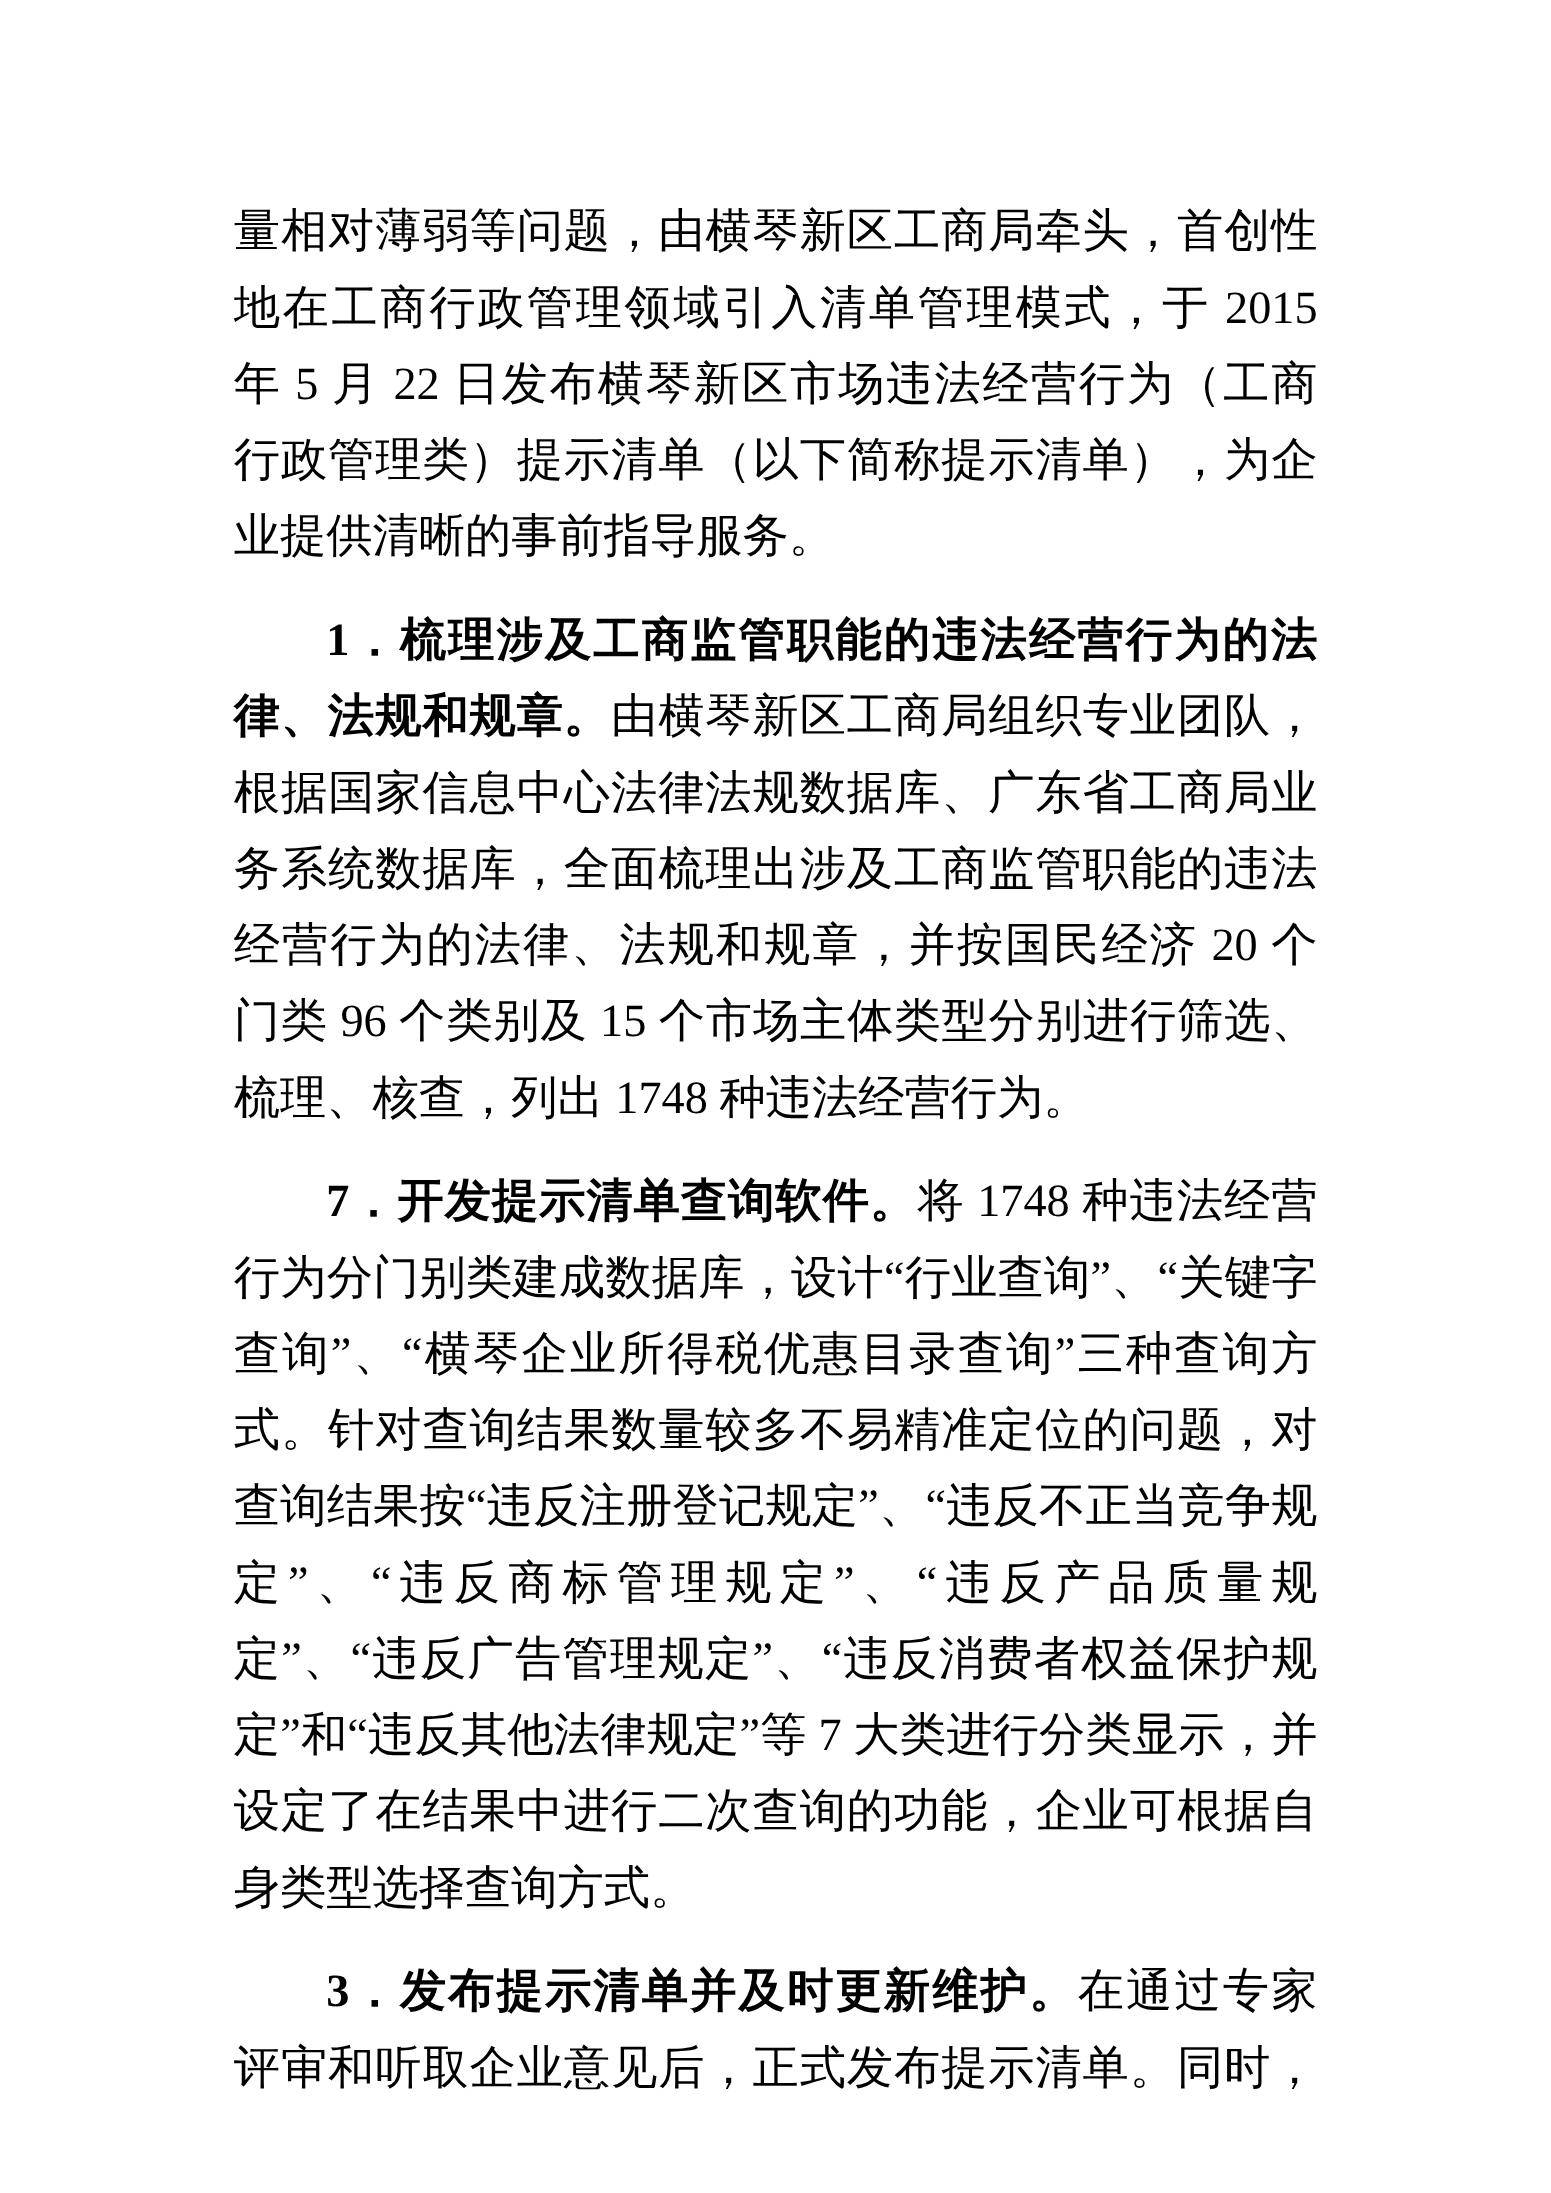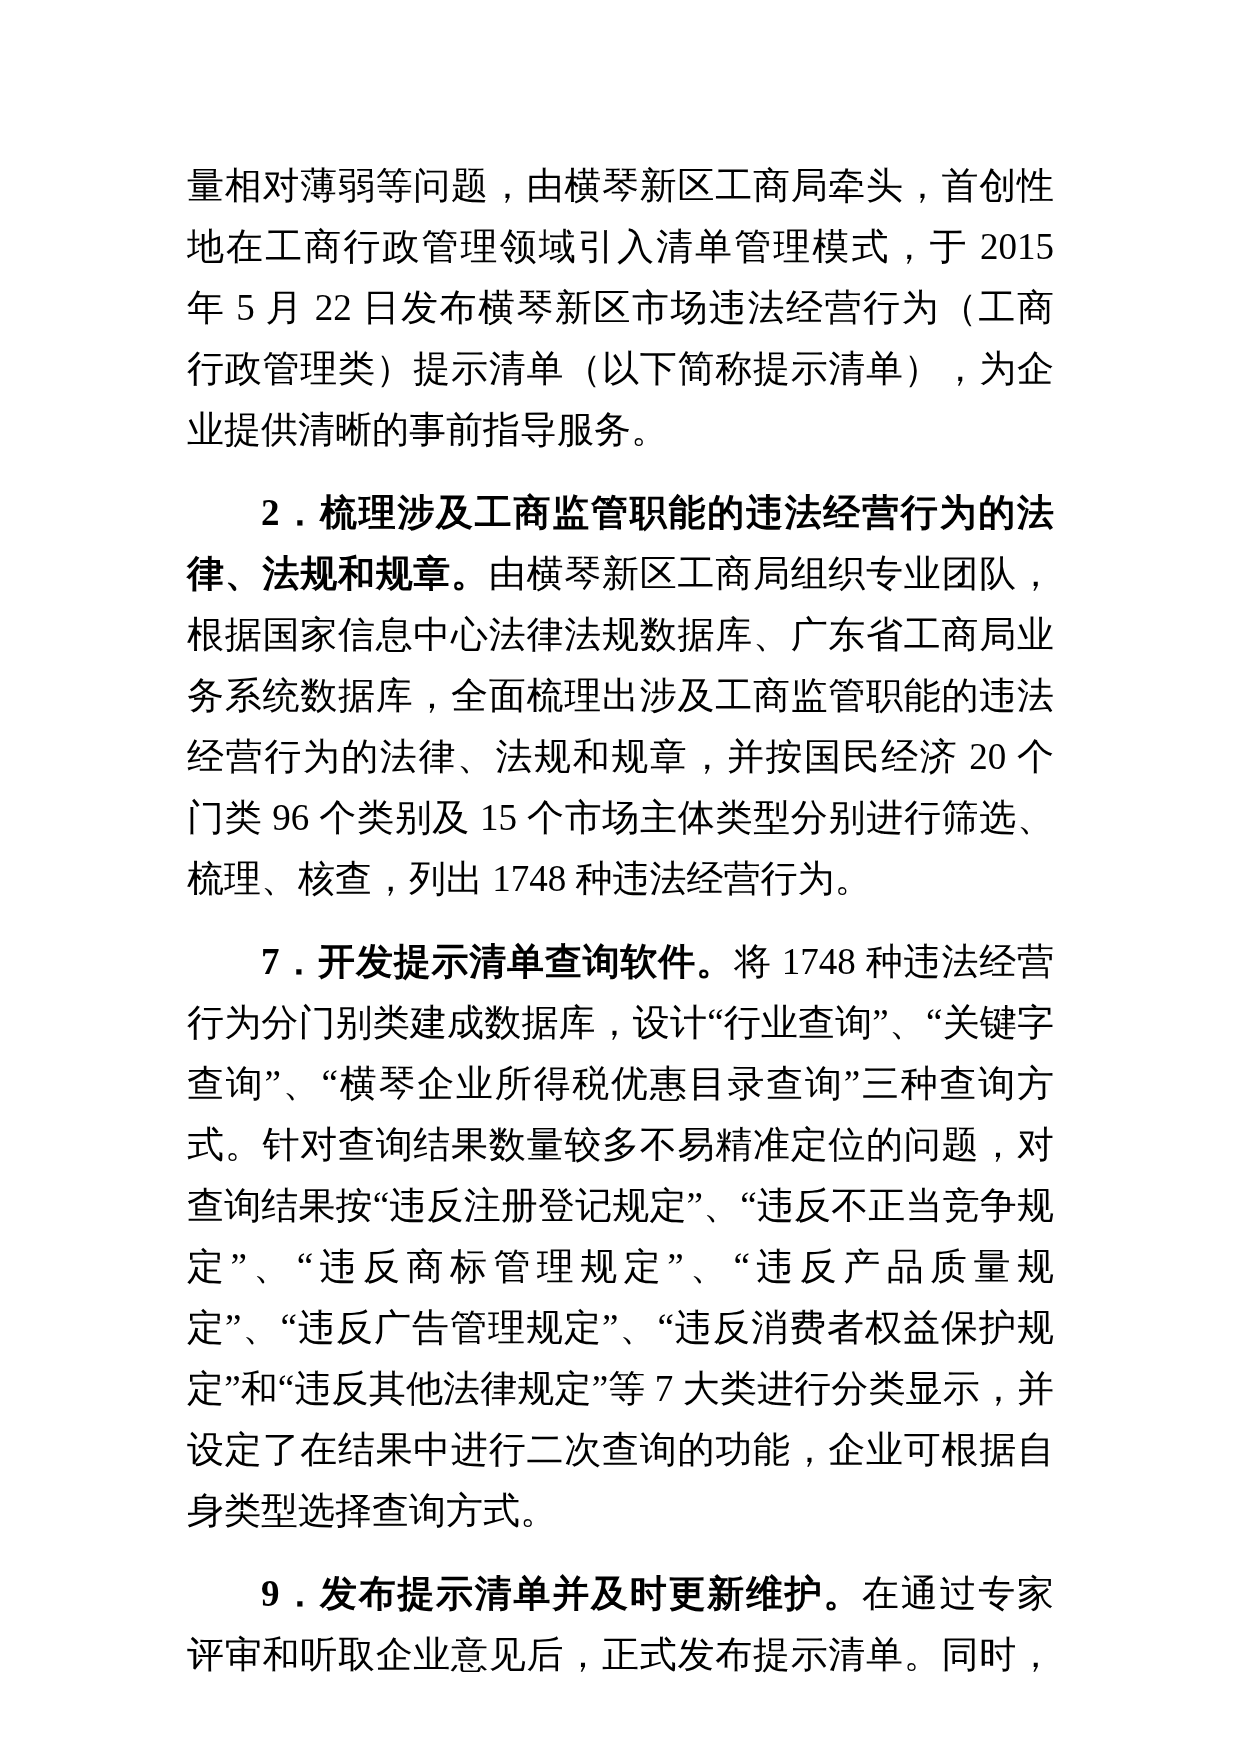--- a/index.html
+++ b/index.html
@@ -40,20 +40,20 @@
   }
 </style>
 </head>
 <body>
 
 <div class="page">
   <div class="doc-body">
 
     <p class="para"><span class="body-run">量相对薄弱等问题，由横琴新区工商局牵头，首创性地在工商行政管理领域引入清单管理模式，于 2015 年 5 月 22 日发布横琴新区市场违法经营行为（工商行政管理类）提示清单（以下简称提示清单），为企业提供清晰的事前指导服务。</span></p>
 
-    <p class="para spaced indent"><span class="lead-run">2．梳理涉及工商监管职能的违法经营行为的法律、法规和规章。</span><span class="body-run">由横琴新区工商局组织专业团队，根据国家信息中心法律法规数据库、广东省工商局业务系统数据库，全面梳理出涉及工商监管职能的违法经营行为的法律、法规和规章，并按国民经济 20 个门类 96 个类别及 15 个市场主体类型分别进行筛选、梳理、核查，列出 1748 种违法经营行为。</span></p>
+    <p class="para spaced indent"><span class="lead-run">1．梳理涉及工商监管职能的违法经营行为的法律、法规和规章。</span><span class="body-run">由横琴新区工商局组织专业团队，根据国家信息中心法律法规数据库、广东省工商局业务系统数据库，全面梳理出涉及工商监管职能的违法经营行为的法律、法规和规章，并按国民经济 20 个门类 96 个类别及 15 个市场主体类型分别进行筛选、梳理、核查，列出 1748 种违法经营行为。</span></p>
 
     <p class="para spaced indent"><span class="lead-run">7．开发提示清单查询软件。</span><span class="body-run">将 1748 种违法经营行为分门别类建成数据库，设计“行业查询”、“关键字查询”、“横琴企业所得税优惠目录查询”三种查询方式。针对查询结果数量较多不易精准定位的问题，对查询结果按“违反注册登记规定”、“违反不正当竞争规定”、“违反商标管理规定”、“违反产品质量规定”、“违反广告管理规定”、“违反消费者权益保护规定”和“违反其他法律规定”等 7 大类进行分类显示，并设定了在结果中进行二次查询的功能，企业可根据自身类型选择查询方式。</span></p>
 
-    <p class="para spaced indent"><span class="lead-run">9．发布提示清单并及时更新维护。</span><span class="body-run">在通过专家评审和听取企业意见后，正式发布提示清单。同时，横琴新区工商局安排专人跟踪法律法规的修订，及时更新提示清单。</span></p>
+    <p class="para spaced indent"><span class="lead-run">3．发布提示清单并及时更新维护。</span><span class="body-run">在通过专家评审和听取企业意见后，正式发布提示清单。同时，横琴新区工商局安排专人跟踪法律法规的修订，及时更新提示清单。</span></p>
 
   </div>
 </div>
 
 </body></html>

